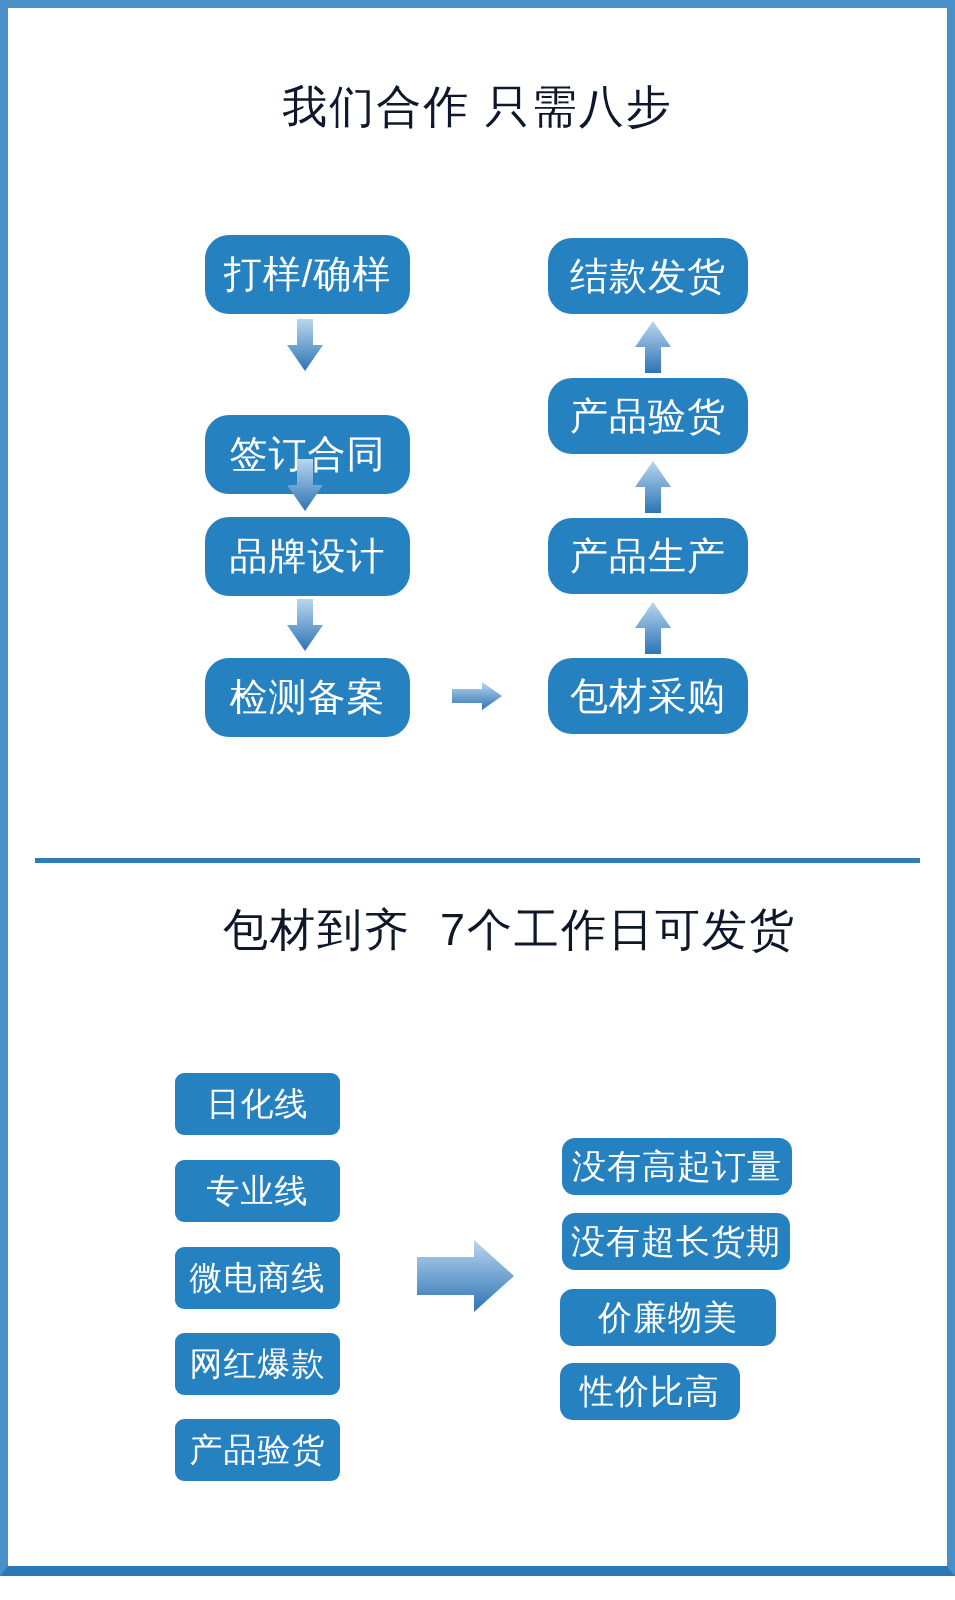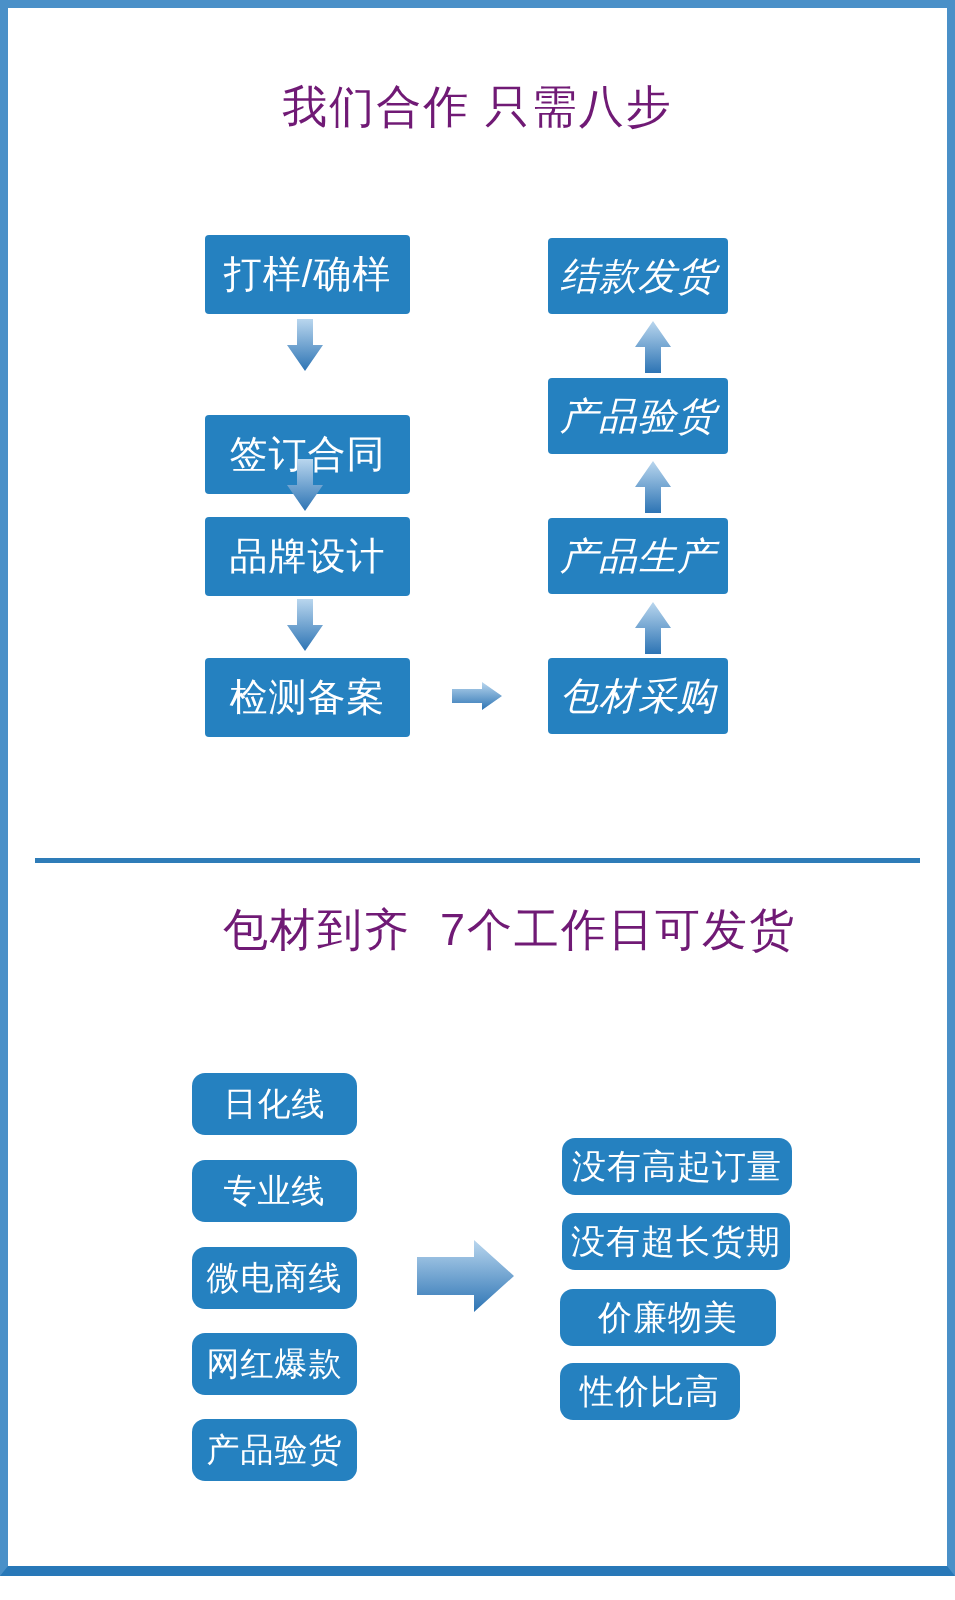--- a/index.html
+++ b/index.html
@@ -12,46 +12,46 @@
     box-sizing:border-box;
     border:8px solid #4a90c8;
     border-bottom:10px solid #2878b8;
     pointer-events:none;
   }
   .title-wrap{position:absolute;left:0;width:955px;text-align:center;}
   .title-wrap.t1{top:80px;}
   .title-wrap.t2{top:903px;margin-left:32px;}
   .big-title{
     display:inline-block;position:relative;
-    font-size:45px;font-weight:500;color:#701a75;
+    font-size:45px;font-weight:500;color:#0f172a;
     letter-spacing:2px;line-height:1.2;padding:0 22px;
     white-space:pre;
   }
   .big-title::after{
     content:"";position:absolute;left:4px;right:4px;bottom:1px;height:13px;
     background:#4a90c8;z-index:-1;
   }
   .flow-box{
     position:absolute;box-sizing:border-box;
-    background:#2581c0;border-radius:4px;
+    background:#2581c0;border-radius:24px;
     color:#ffffff;font-size:38px;font-weight:400;letter-spacing:1px;
     display:flex;align-items:center;justify-content:center;
     width:205px;height:79px;
   }
-  .flow-box.right-col{width:180px;height:76px;font-style:italic;}
+  .flow-box.right-col{width:200px;height:76px;}
   .divider{
     position:absolute;left:35px;top:858px;width:885px;height:5px;background:#2e7cb8;
   }
   .small-box{
     position:absolute;box-sizing:border-box;
     background:#2581c0;border-radius:13px;
     color:#ffffff;font-weight:400;letter-spacing:1px;
     display:flex;align-items:center;justify-content:center;
   }
-  .line-box{left:192px;width:165px;height:62px;font-size:33px;}
+  .line-box{left:175px;width:165px;height:62px;font-size:33px;border-radius:9px;}
   .benefit-box{height:57px;font-size:34px;}
   .arrow{position:absolute;line-height:0;}
   svg{display:block;}
 </style>
 </head>
 <body>
 
 <div id="canvas">
 
   <svg width="0" height="0" aria-hidden="true">

